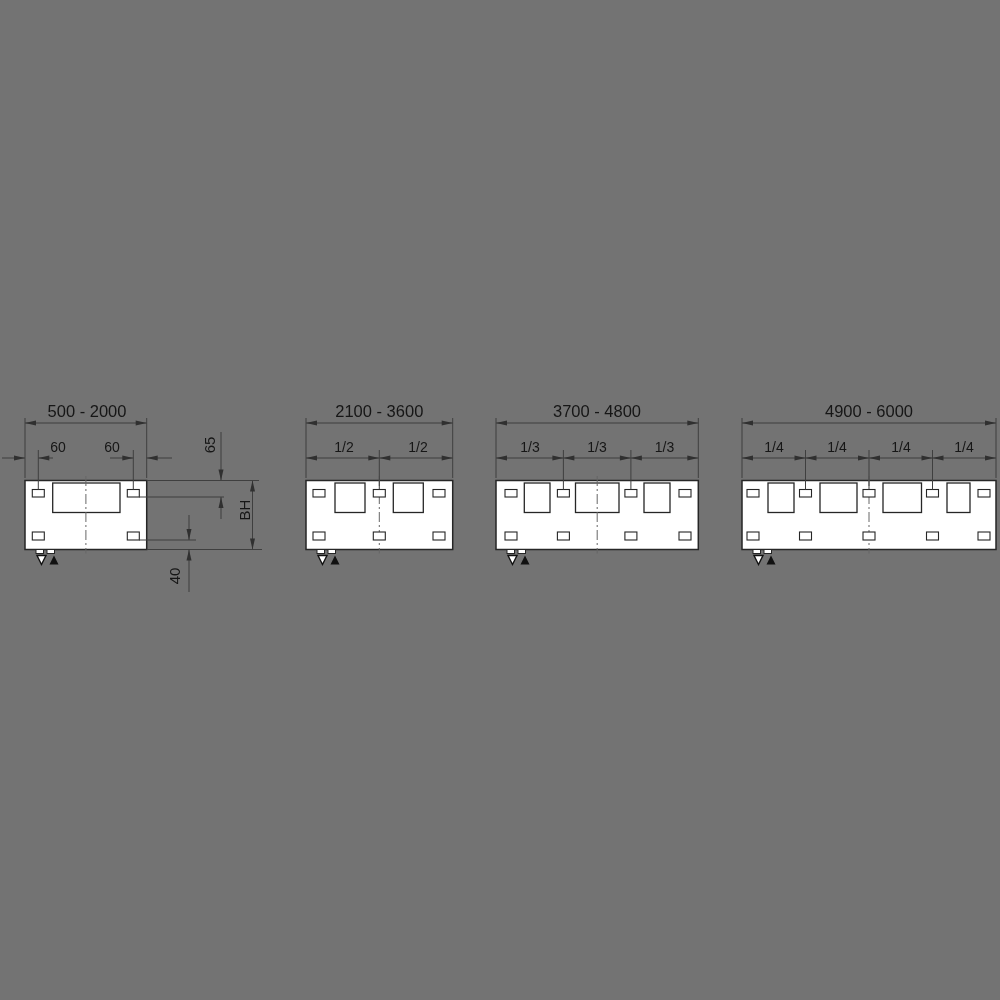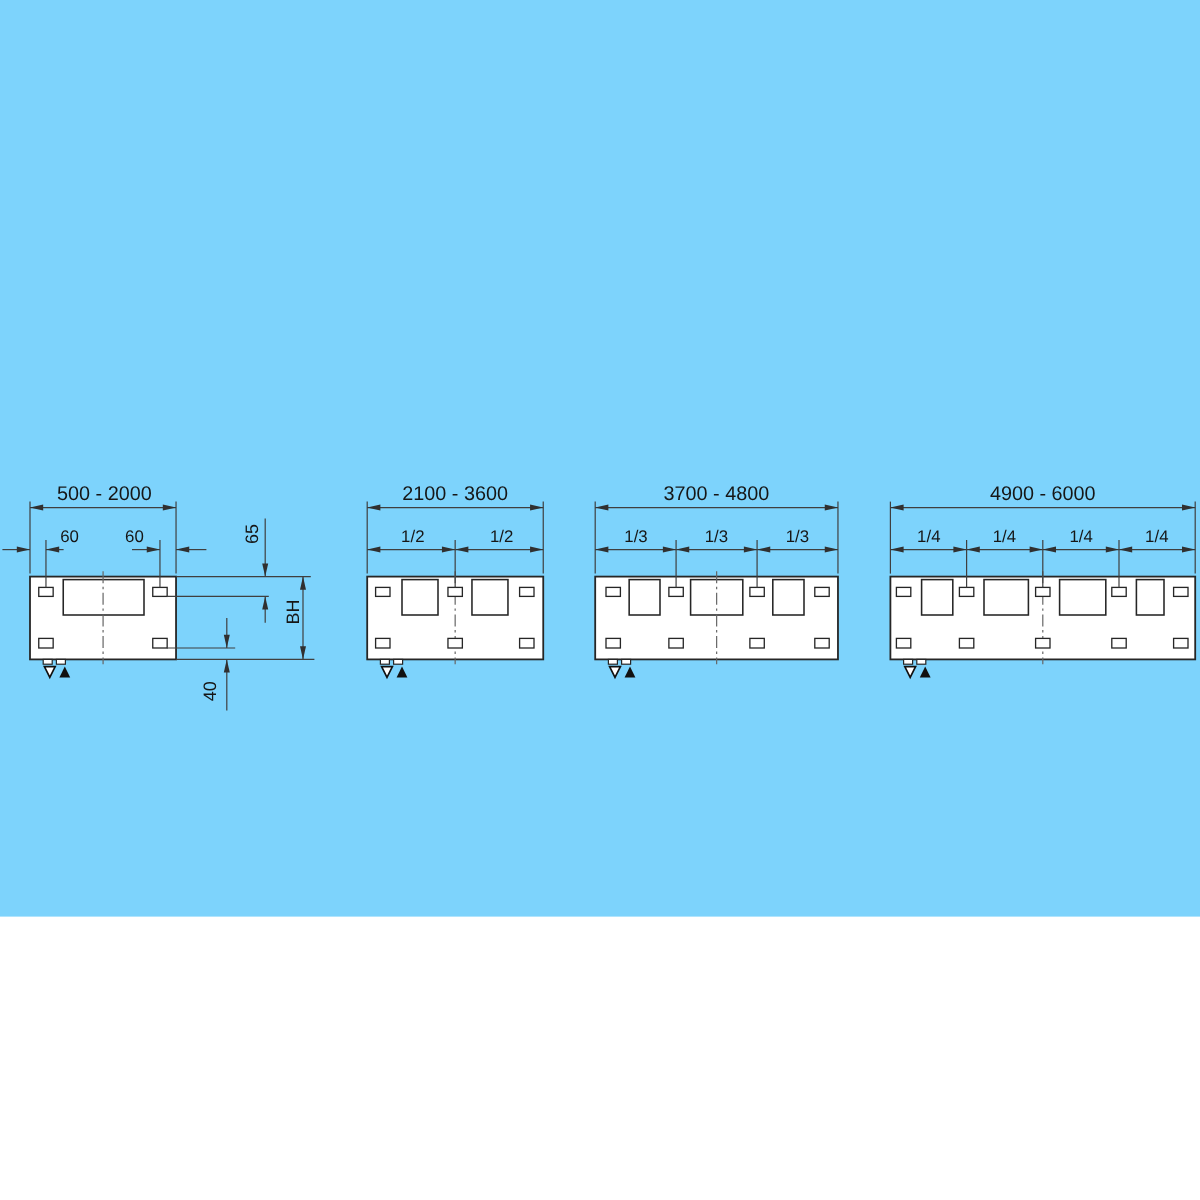--- a/index.html
+++ b/index.html
@@ -1,19 +1,19 @@
 <!DOCTYPE html>
 <html><head>
 <meta charset="utf-8">
 <style>
   html,body{margin:0;padding:0;background:#ffffff;}
   .canvas{
     position:relative;
-    width:1000px;height:764px;
-    background:#7dd3fc;
+    width:1000px;height:1000px;
+    background:#737373;
     font-family:"Liberation Sans","DejaVu Sans",sans-serif;
   }
   svg{display:block;}
   
   .dl{stroke:#3f3f3f;stroke-width:1;fill:none;}
   
   .ol{stroke:#262626;stroke-width:1.5;fill:#ffffff;}
   
   .sq{stroke:#262626;stroke-width:1.3;fill:#ffffff;}
   

